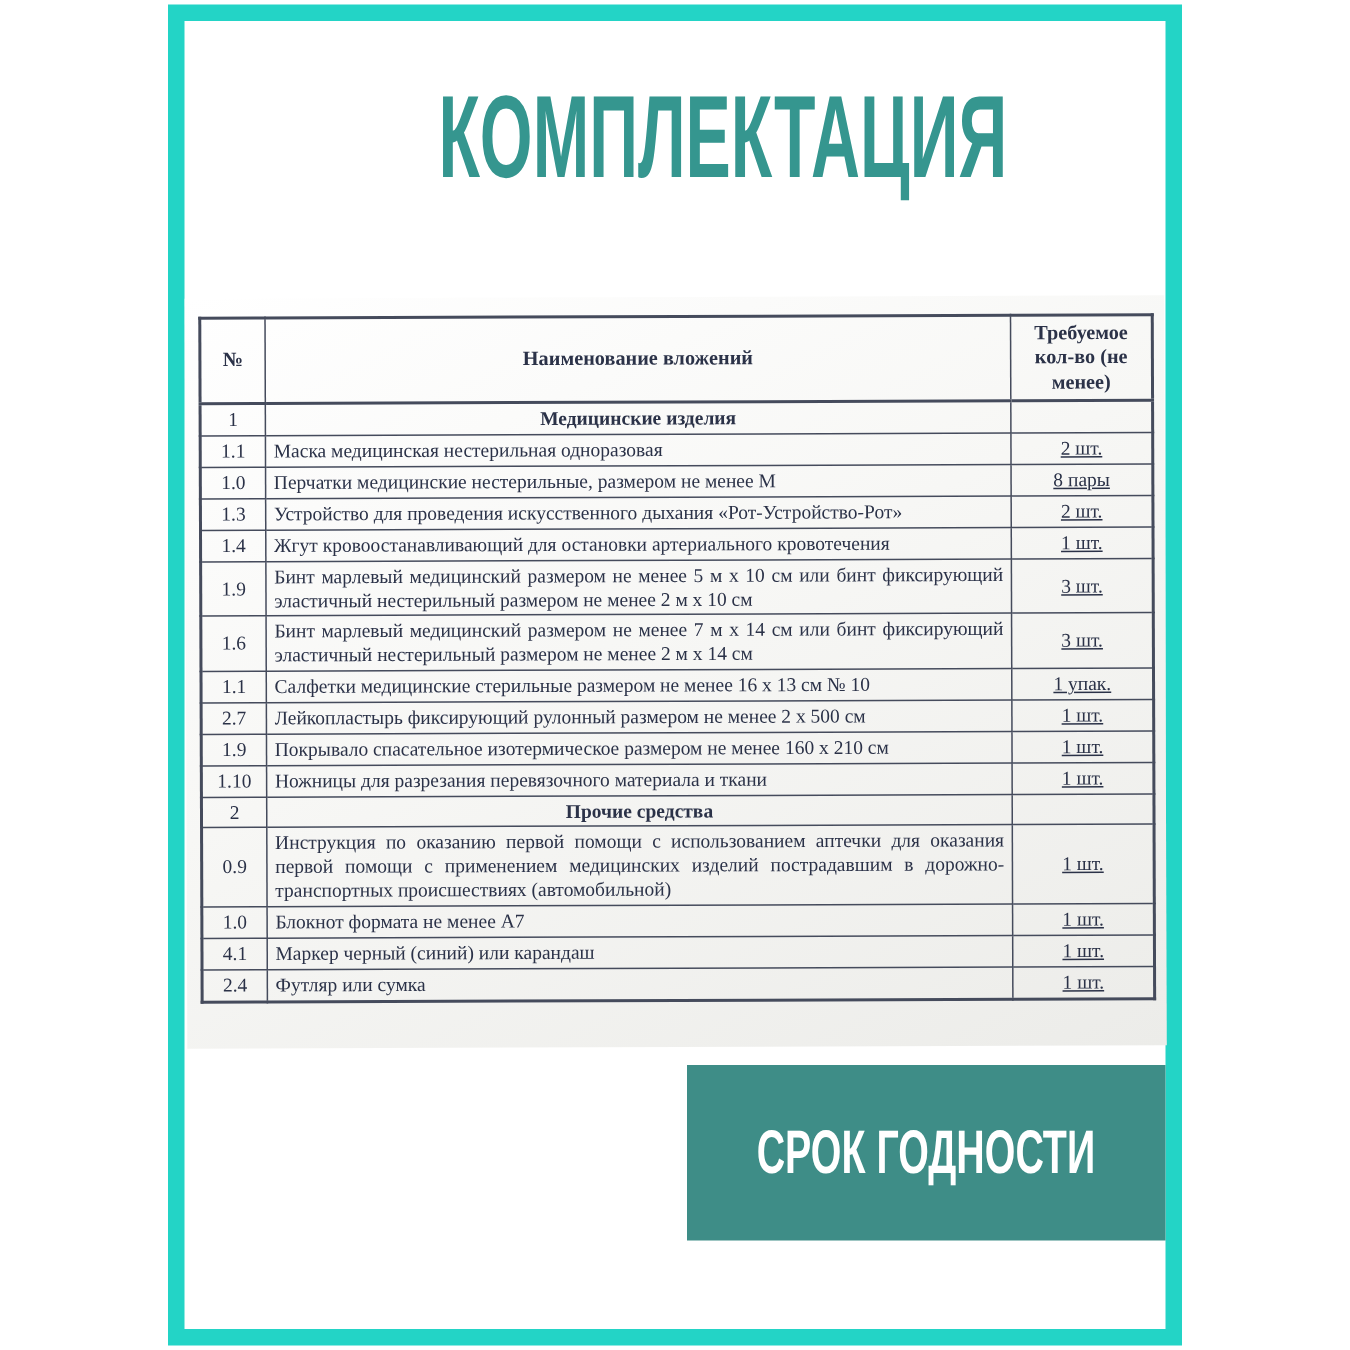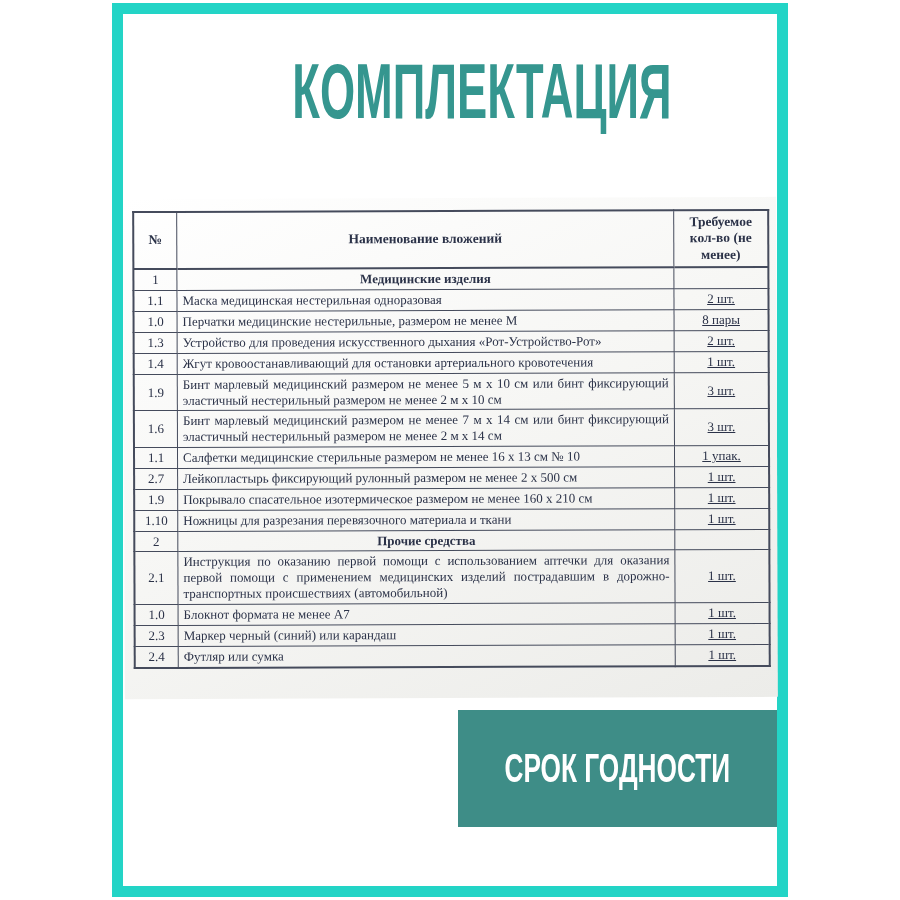--- a/index.html
+++ b/index.html
@@ -132,31 +132,31 @@
     <td class="cell-num">1.10</td>
     <td class="cell-name">Ножницы для разрезания перевязочного материала и ткани</td>
     <td class="cell-qty">1 шт.</td>
   </tr>
           <tr class="section">
     <td class="cell-num">2</td>
     <td class="cell-name">Прочие средства</td>
     <td class="cell-qty"></td>
   </tr>
           <tr>
-    <td class="cell-num">2.1</td>
+    <td class="cell-num">0.9</td>
     <td class="cell-name">Инструкция по оказанию первой помощи с использованием аптечки для оказания первой помощи с применением медицинских изделий пострадавшим в дорожно-транспортных происшествиях (автомобильной)</td>
     <td class="cell-qty">1 шт.</td>
   </tr>
           <tr>
     <td class="cell-num">1.0</td>
     <td class="cell-name">Блокнот формата не менее А7</td>
     <td class="cell-qty">1 шт.</td>
   </tr>
           <tr>
-    <td class="cell-num">2.3</td>
+    <td class="cell-num">4.1</td>
     <td class="cell-name">Маркер черный (синий) или карандаш</td>
     <td class="cell-qty">1 шт.</td>
   </tr>
           <tr>
     <td class="cell-num">2.4</td>
     <td class="cell-name">Футляр или сумка</td>
     <td class="cell-qty">1 шт.</td>
   </tr>
         </tbody>
     </table>

